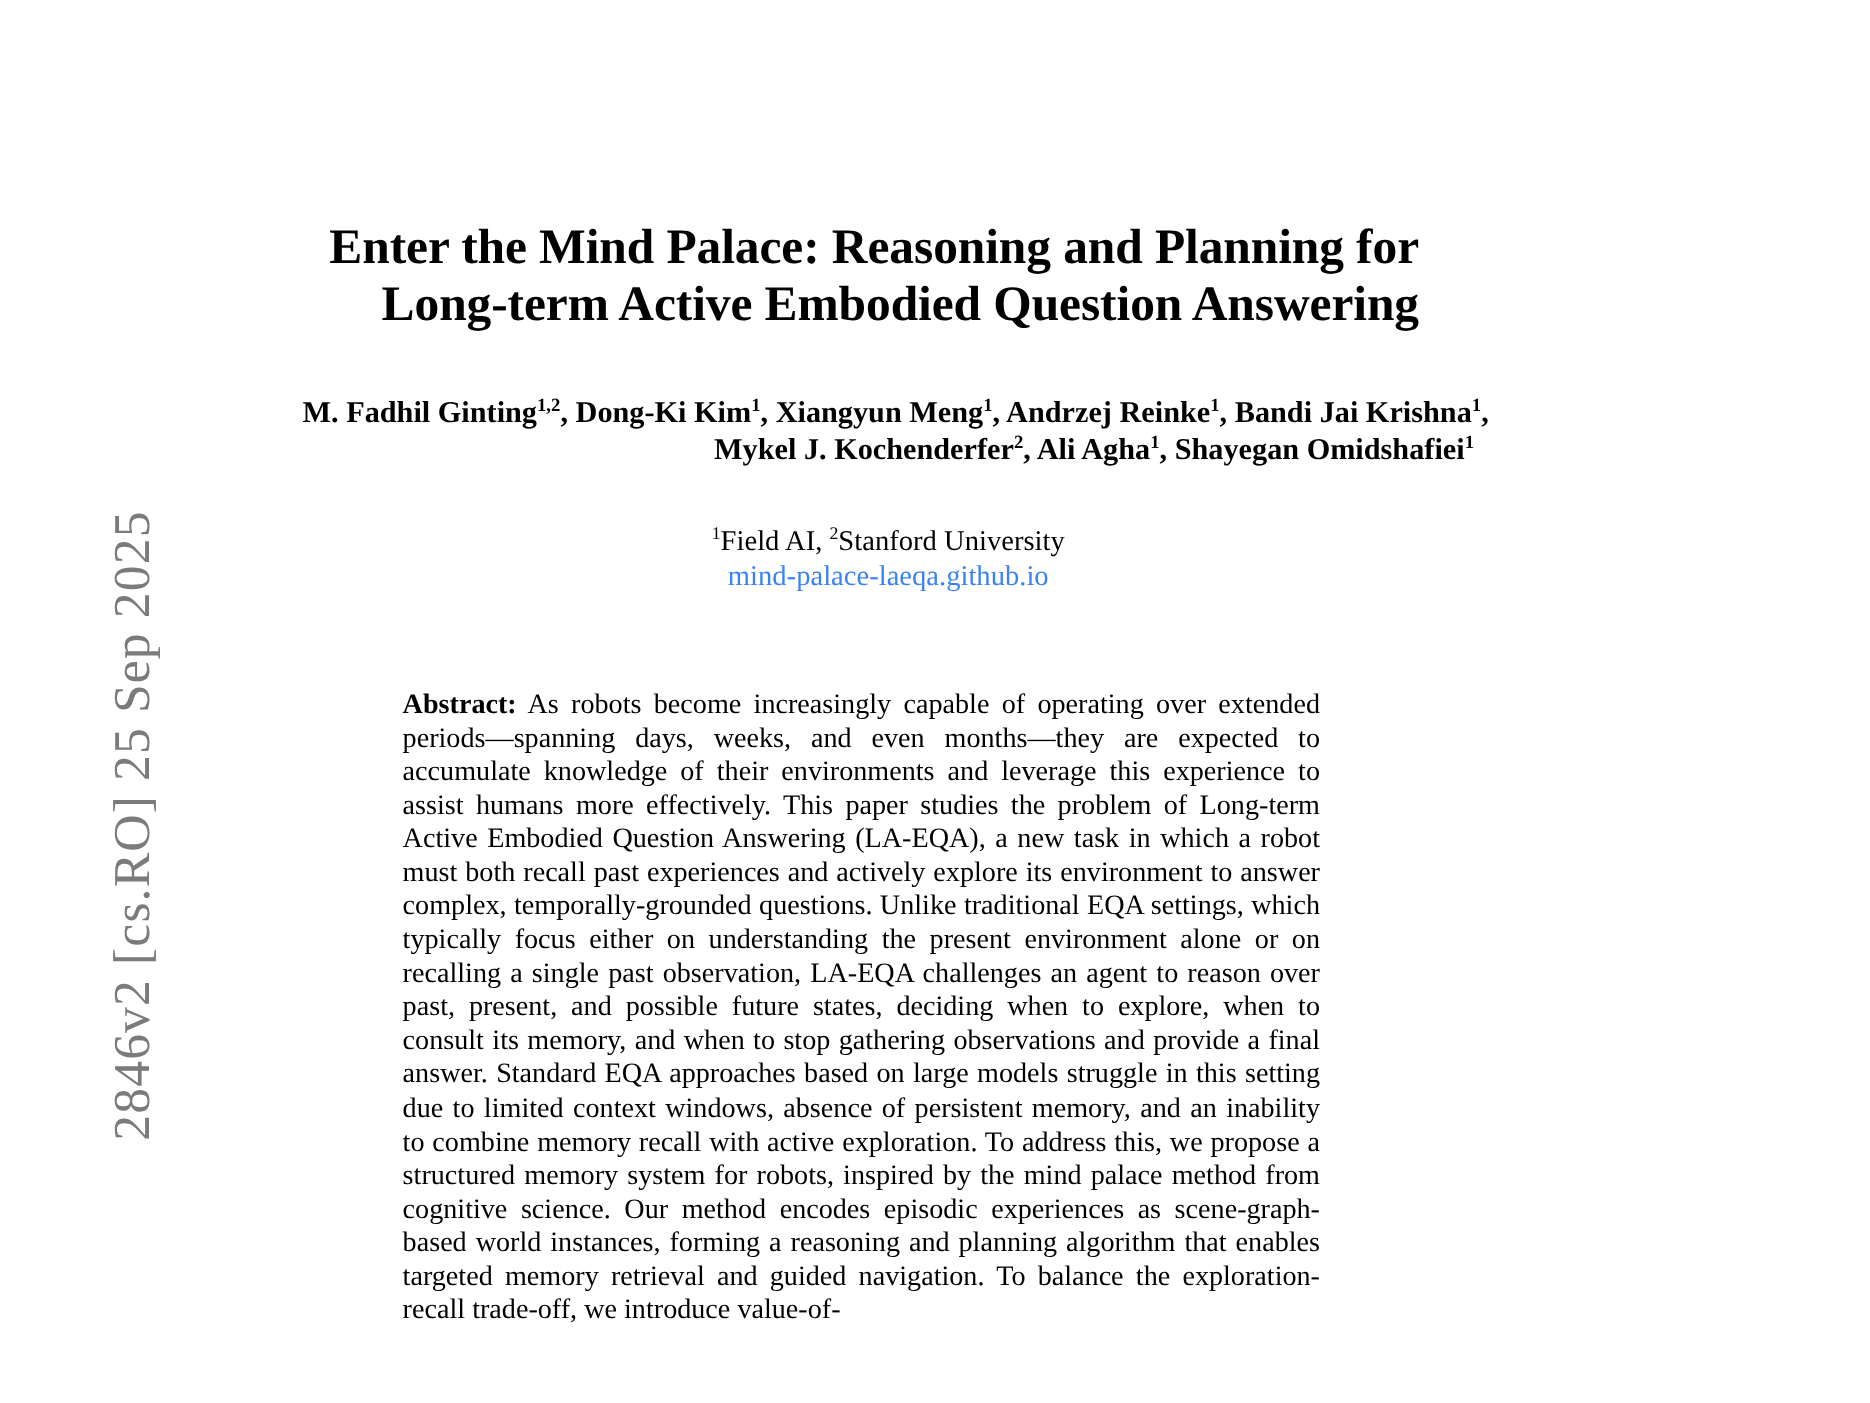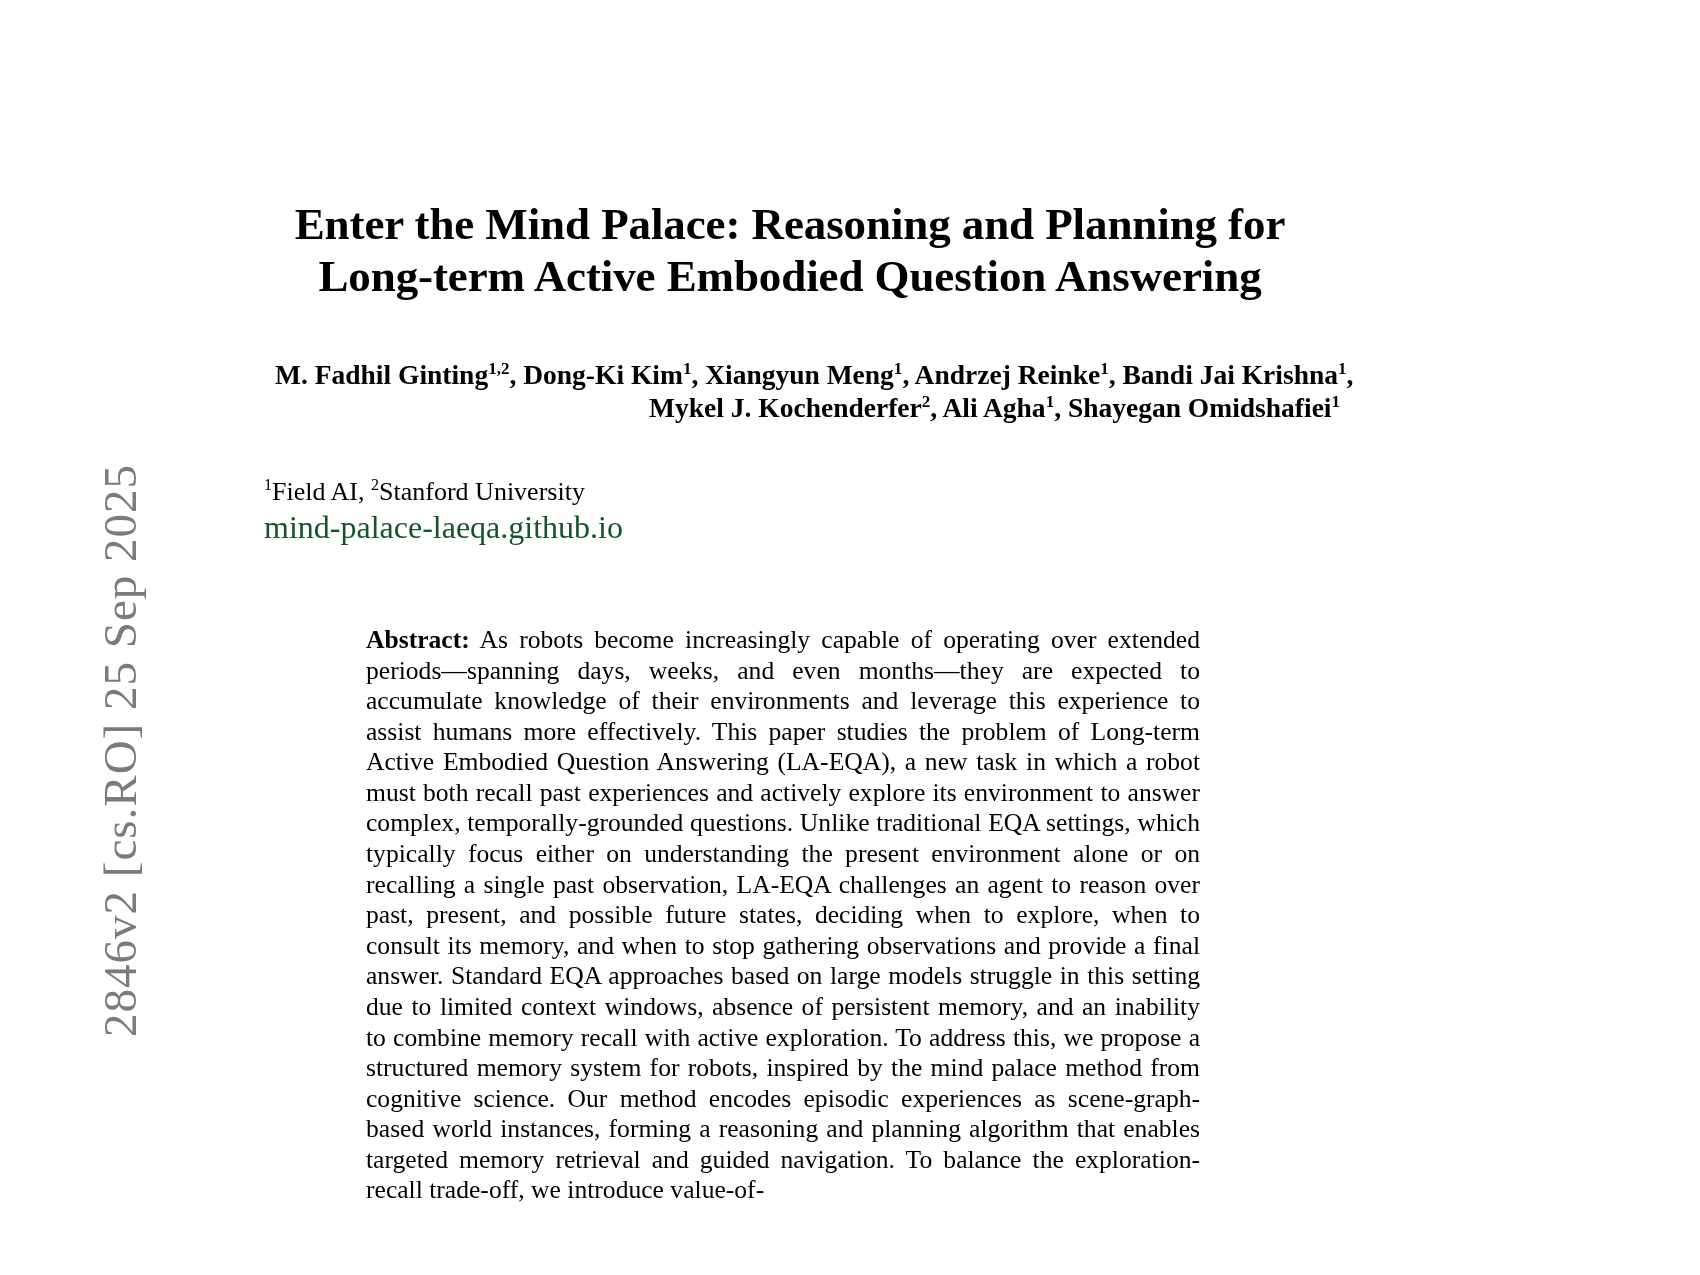--- a/index.html
+++ b/index.html
@@ -40,21 +40,21 @@
     top: 0;
     width: 1700px;
     height: 1275px;
   }
 
   #title-block {
     position: absolute;
     left: 290px;
     top: 198px;
     width: 1000px;
-    text-align: center;
+    text-align: right;
   }
   #paper-title {
     font-family: "Liberation Serif", "DejaVu Serif", serif;
     font-weight: bold;
     font-size: 45px;
     line-height: 1.16;
     letter-spacing: -0.1px;
     margin: 0;
   }
 
@@ -77,35 +77,36 @@
     font-weight: normal;
     vertical-align: super;
     line-height: 0;
   }
   #authors-block sup {
     font-weight: bold;
   }
 
   #affiliation-block {
     position: absolute;
-    left: 264px;
+    left: 275px;
     top: 478px;
     width: 1065px;
+    text-align: center;
     font-size: 26px;
     line-height: 1.08;
   }
   #affiliation-line {
     display: block;
   }
   #project-url {
     display: block;
     margin-top: 4px;
-    color: #14532d;
+    color: #3b82f6;
     text-decoration: none;
-    font-size: 32px;
+    font-size: 26px;
   }
 
   #abstract-block {
     position: absolute;
     left: 366px;
     top: 625px;
     width: 834px;
     font-size: 25.6px;
     line-height: 1.195;
     text-align: justify;

